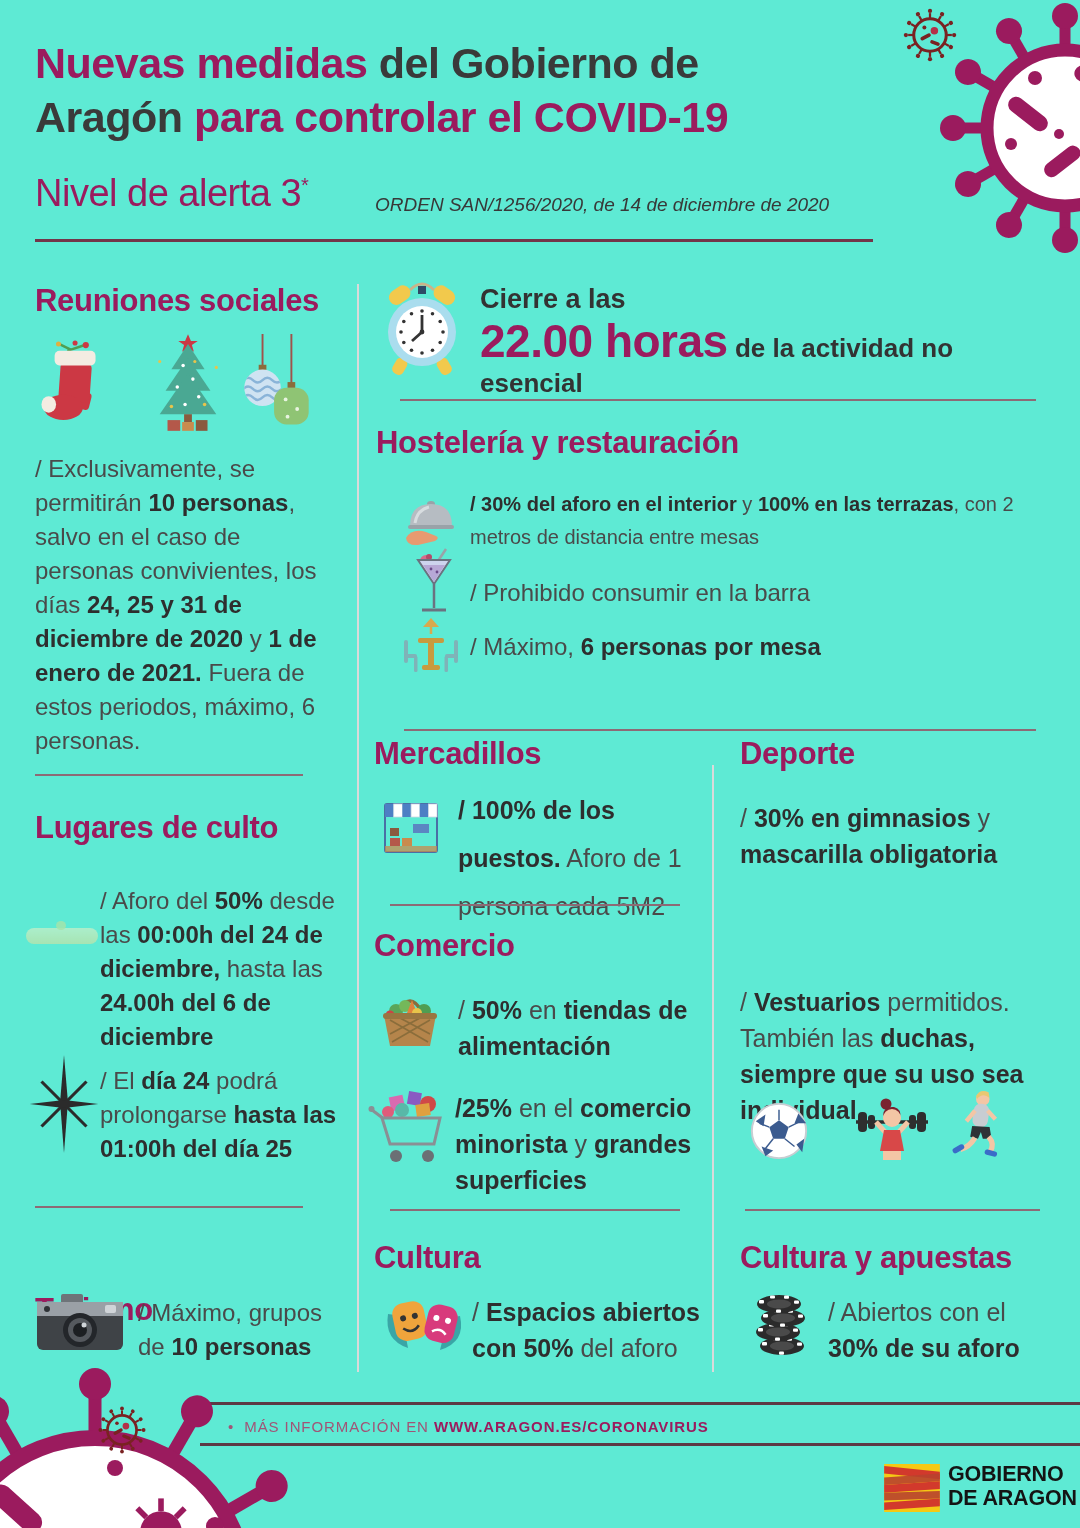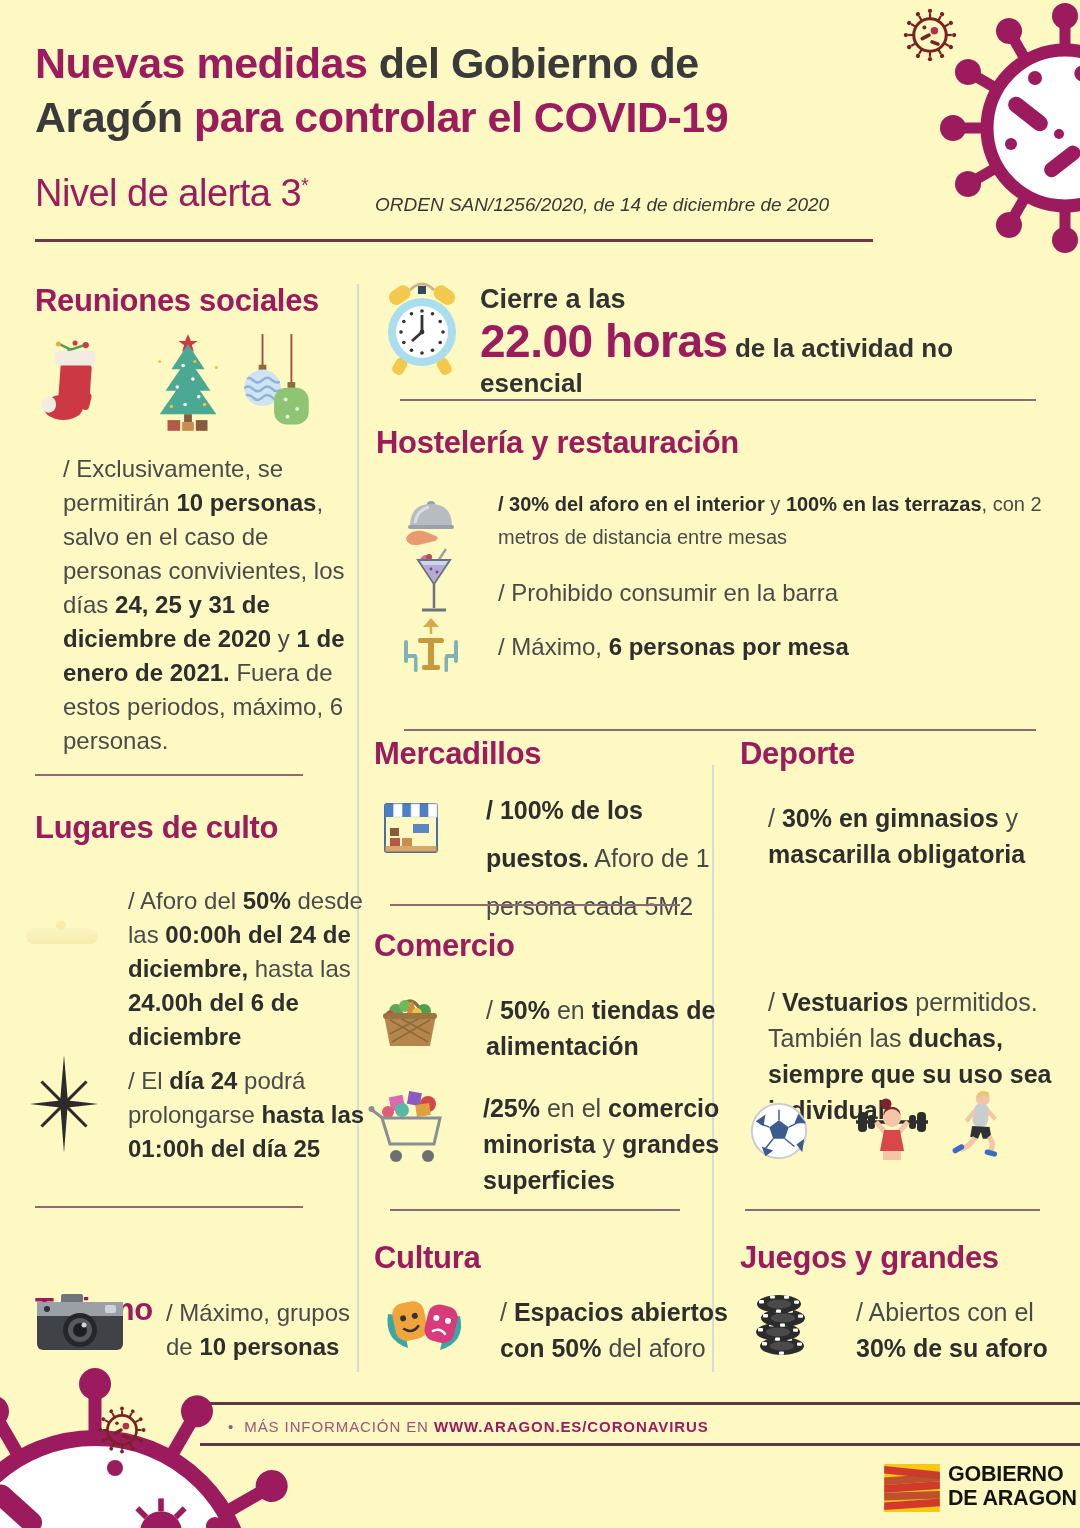--- a/index.html
+++ b/index.html
@@ -1,29 +1,29 @@
 <!DOCTYPE html>
 <html><head>
 <meta charset="utf-8">
 <style>
   :root{
     --accent:#9b1b5e;
     --dark:#3c3c3c;
   }
   html,body{margin:0;padding:0;background:#fff;}
-  .page{position:relative;width:1080px;height:1528px;background:#fef9c3;overflow:hidden;
+  .page{position:relative;width:1080px;height:1528px;background:#5eead4;overflow:hidden;
         font-family:"Liberation Sans","DejaVu Sans",sans-serif;color:var(--dark);}
   .abs{position:absolute;}
   .h1{font-size:43px;font-weight:bold;line-height:54px;letter-spacing:-0.5px;color:#3a3a3a;}
   .h1 .acc{color:var(--accent);}
   .alert{font-size:38px;color:var(--accent);letter-spacing:-0.5px;}
   .alert sup{font-size:20px;}
   .order{font-size:19px;font-style:italic;color:#383838;}
   .sec-title{font-size:31px;font-weight:bold;color:var(--accent);letter-spacing:-0.3px;}
-  .body{font-size:24px;line-height:34px;color:#4a4a4a;margin-left:28px;}
+  .body{font-size:24px;line-height:34px;color:#4a4a4a;}
   .body b{color:#2e2e2e;}
   .hdiv{position:absolute;height:2px;background:#8d6a75;}
   .vdiv{position:absolute;width:1.5px;background:#dadada;}
   .rule-top{position:absolute;height:3px;background:#73354a;}
   .frule{position:absolute;height:2.5px;background:#5c3a44;}
   .closure-intro{font-size:27px;font-weight:bold;color:#333;}
   .closure-time{font-size:46px;font-weight:bold;color:var(--accent);letter-spacing:-0.5px;}
   .closure-scope{font-size:26px;font-weight:bold;color:#333;}
   .finfo{font-size:15px;letter-spacing:0.9px;color:#a05577;margin-top:6px;}
   .finfo b{color:var(--accent);}
@@ -427,21 +427,21 @@
     <line x1="43" y1="24" x2="51" y2="33" stroke="#f3c6a5" stroke-width="4.5"></line>
     <path d="M27 40 L45 41 L47 53 L38 53 L36 46 L33 53 L25 51 Z" fill="#2e3236"></path>
     <path d="M44 51 Q51 59 45 67" stroke="#f3c6a5" stroke-width="5.5" fill="none"></path>
     <path d="M30 52 Q24 62 15 64" stroke="#f3c6a5" stroke-width="5.5" fill="none"></path>
     <rect x="40" y="65" width="13" height="5.5" rx="2.7" fill="#3a6cc8" transform="rotate(14 46 67)"></rect>
     <rect x="6" y="61" width="13" height="5.5" rx="2.7" fill="#3a6cc8" transform="rotate(-30 12 63)"></rect>
   </svg>
 
   <div class="hdiv" style="left:745px;top:1209px;width:295px"></div>
 
-  <div class="abs sec-title" style="left:740px;top:1240px">Juegos y grandes</div>
+  <div class="abs sec-title" style="left:740px;top:1240px">Cultura y apuestas</div>
 
   <svg class="abs" style="left:748px;top:1288px" width="66" height="72" viewBox="0 0 66 72">
     <defs>
       <g id="chip">
         <ellipse rx="22" ry="9" fill="#2b2b2b"></ellipse>
         <ellipse rx="12" ry="4.5" fill="#4a4a4a"></ellipse>
         <g fill="#ffffff">
           <rect x="-20" y="-4" width="5" height="3.4" rx="1"></rect>
           <rect x="-9" y="-8.6" width="5" height="3.2" rx="1"></rect>
           <rect x="5" y="-8.4" width="5" height="3.2" rx="1"></rect>

